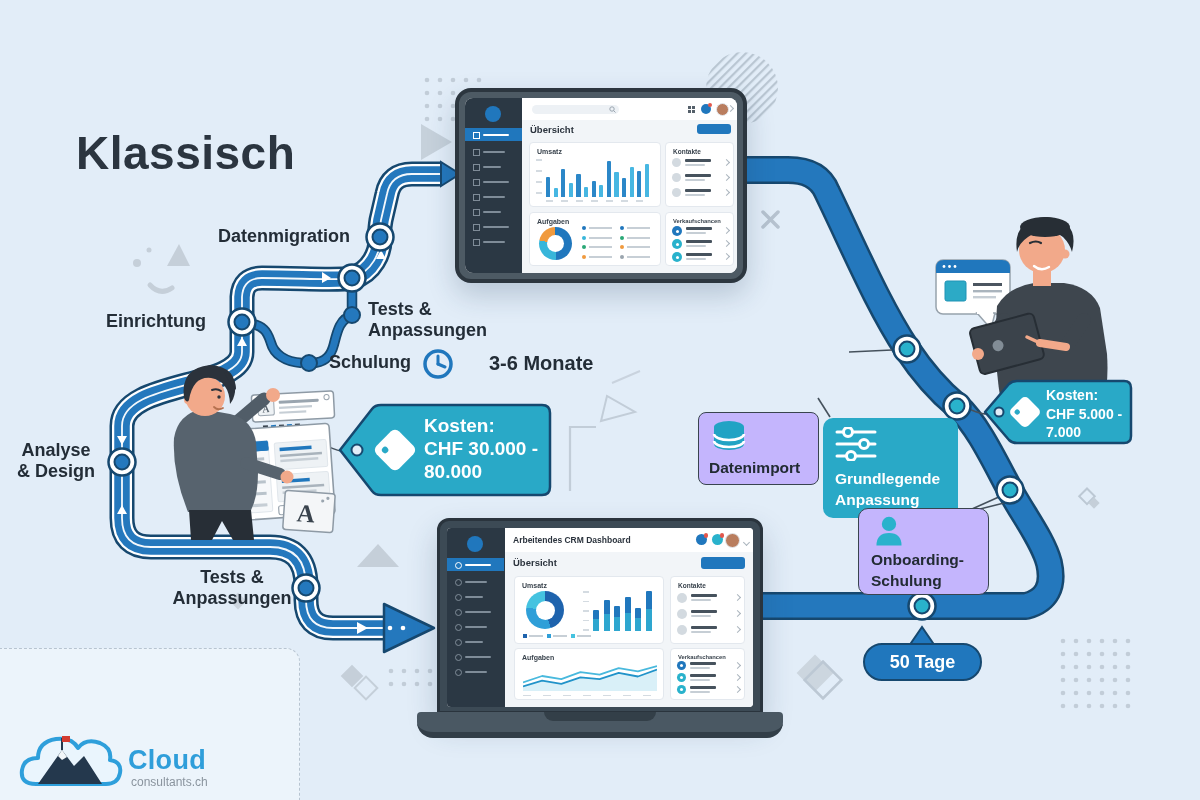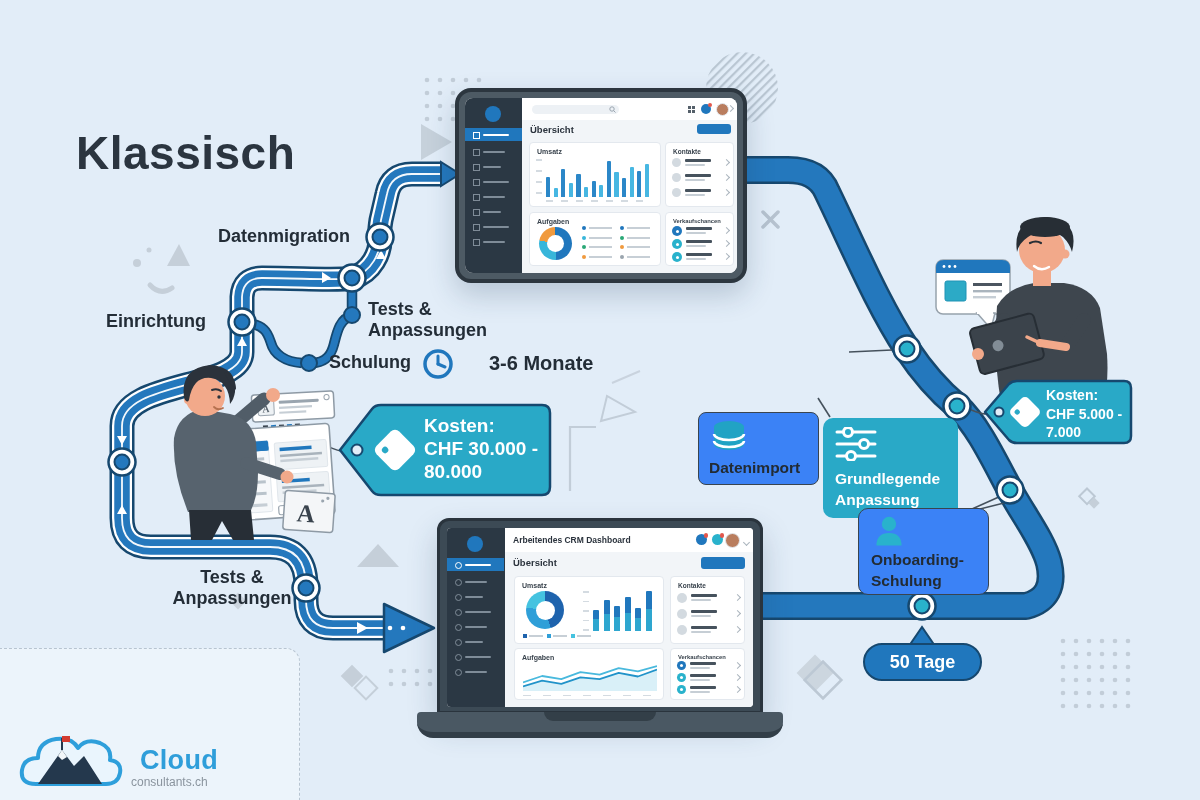--- a/index.html
+++ b/index.html
@@ -4,21 +4,21 @@
 <style>
   html,body{margin:0;padding:0;background:#c9d6e2;font-family:"Liberation Sans",sans-serif;}
   #stage{position:relative;width:1200px;height:800px;background:#e2edf8;overflow:hidden;}
   .abs{position:absolute;}
   .title{position:absolute;font-size:46px;font-weight:700;color:#2b3540;letter-spacing:.5px;}
   .lbl{position:absolute;font-weight:700;color:#232d37;font-size:18px;line-height:21px;}
   .lbl.r{text-align:center;}
   .lbl.c{text-align:center;}
   .qbox{position:absolute;border-radius:10px;color:#fff;}
   .qbox .bx-text{position:absolute;left:14px;font-weight:700;font-size:15.5px;line-height:21px;color:#fff;}
-  .qbox.white{background:#3b82f6;border:1.5px solid #39444f;color:#222b33;}
+  .qbox.white{background:#c4b5fd;border:1.5px solid #39444f;color:#222b33;}
   .qbox.white .bx-text{color:#222b33;}
   .teal{background:#29a9c7;}
   .tagtext{position:absolute;color:#fff;font-weight:700;}
   .pill{position:absolute;left:863px;top:643px;width:119px;height:38px;background:#2077bd;border:2px solid #16486f;
         border-radius:20px;display:flex;align-items:center;justify-content:center;color:#fff;font-weight:700;font-size:18px;box-sizing:border-box;}
   
   .tablet{position:absolute;left:455px;top:88px;width:292px;height:195px;background:#4d5a64;border:4px solid #2c363f;
           border-radius:16px;box-sizing:border-box;box-shadow:0 12px 28px rgba(30,60,90,.22);}
   .t-screen{position:absolute;left:6px;top:6px;right:6px;bottom:6px;background:#fff;border-radius:8px;overflow:hidden;}
   .laptop-lid{position:absolute;left:437px;top:518px;width:326px;height:196px;background:#3c4a55;border:3px solid #2a343d;
@@ -374,20 +374,24 @@
 
   <div class="title" style="left:76px;top:126px;">Klassisch</div>
 
   <div class="lbl r" style="left:210px;top:226px;width:148px;">Datenmigration</div>
   <div class="lbl r" style="left:90px;top:311px;width:132px;">Einrichtung</div>
   <div class="lbl" style="left:368px;top:299px;">
     <span style="display:block">Tests &amp;</span>
       <span style="display:block">Anpassungen</span>
   </div>
   <div class="lbl" style="left:329px;top:352px;">Schulung</div>
+  <div class="lbl r" style="left:8px;top:440px;width:96px;">
+    <span style="display:block">Analyse</span>
+      <span style="display:block">&amp; Design</span>
+  </div>
   <div class="lbl c" style="left:172px;top:567px;width:120px;">
     <span style="display:block">Tests &amp;</span>
       <span style="display:block">Anpassungen</span>
   </div>
   <div class="lbl" style="left:461px;top:353px;font-size:20px;margin-left:28px;">3-6 Monate</div>
 
   <div class="tagtext" style="left:424px;top:414px;font-size:19px;line-height:23px;">
     <span style="display:block">Kosten:</span>
       <span style="display:block">CHF 30.000 -</span>
       <span style="display:block">80.000</span>
@@ -758,16 +762,16 @@
               </div>
             </div>
         </div>
       </div>
     </div>
   </div>
   <div class="laptop-base">
       <div class="notch"></div>
     </div>
 
-  <div class="logo-name" style="left:140px;top:745px;">Cloud</div>
+  <div class="logo-name" style="left:128px;top:745px;">Cloud</div>
   <div class="logo-sub" style="left:131px;top:775px;">consultants.ch</div>
 
 </div>
 
 </body></html>

